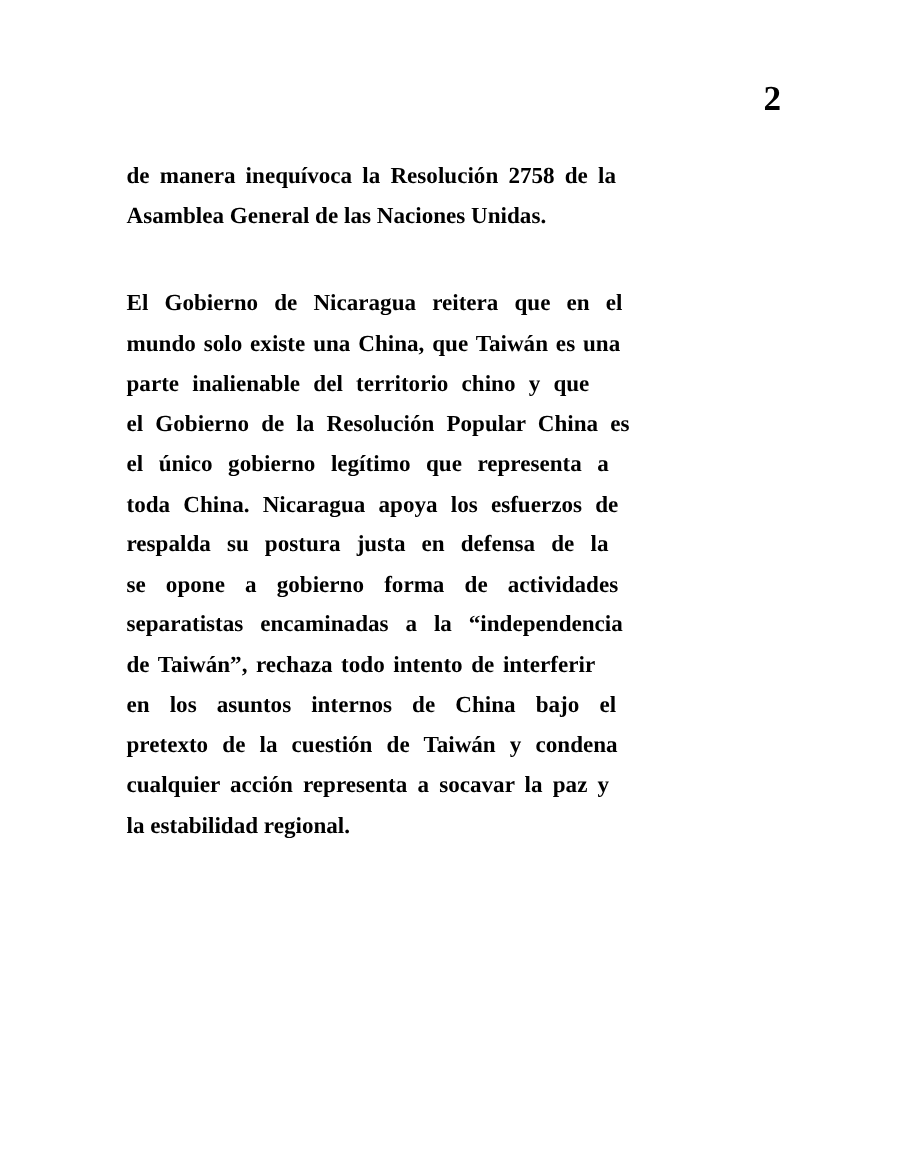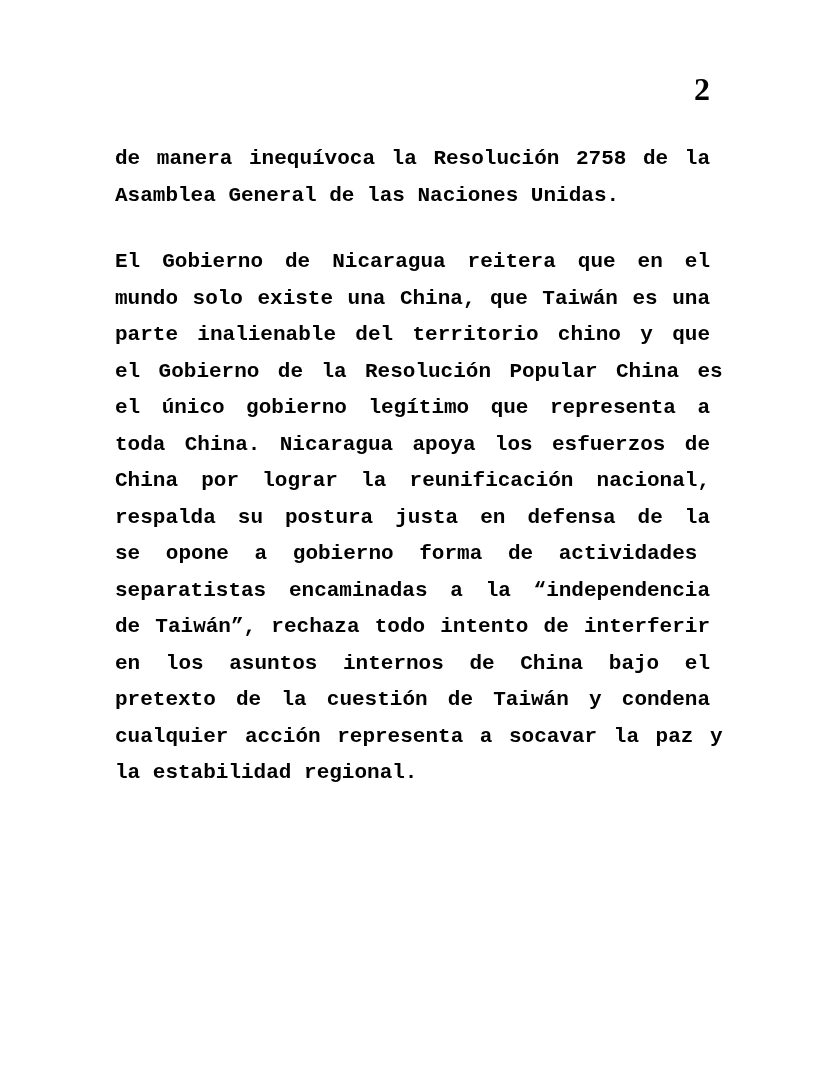--- a/index.html
+++ b/index.html
@@ -34,23 +34,24 @@
     left: 115px;
     top: 141px;
     width: 595px;
     font-family: "Liberation Mono", monospace;
     font-weight: bold;
     font-size: 21px;
     color: #000000;
   }
   .paragraph {
     margin: 0;
+    font-family: Liberation Serif, serif;
   }
   .paragraph + .paragraph {
-    margin-top: 30px;
+    margin-top: 43px;
   }
   .line {
     height: 36.5px;
     line-height: 36.5px;
     white-space: pre;
   }
   .line-text {
     white-space: pre;
   }
 </style>
@@ -64,21 +65,20 @@
         <div class="line"><span class="line-text" style="word-spacing: 3.98661px;">de manera inequívoca la Resolución 2758 de la</span></div>
         <div class="line"><span class="line-text">Asamblea General de las Naciones Unidas.</span></div>
       </div>
       <div class="paragraph">
         <div class="line"><span class="line-text" style="word-spacing: 9.38616px;">El Gobierno de Nicaragua reitera que en el</span></div>
         <div class="line"><span class="line-text" style="word-spacing: 1.91211px;">mundo solo existe una China, que Taiwán es una</span></div>
         <div class="line"><span class="line-text" style="word-spacing: 6.75px;">parte inalienable del territorio chino y que</span></div>
         <div class="line"><span class="line-text" style="word-spacing: 5.78571px;">el Gobierno de la Resolución Popular China es</span></div>
         <div class="line"><span class="line-text" style="word-spacing: 8.85156px;">el único gobierno legítimo que representa a</span></div>
         <div class="line"><span class="line-text" style="word-spacing: 6.75px;">toda China. Nicaragua apoya los esfuerzos de</span></div>
-        <div class="line"><span class="line-text" style="word-spacing: 10.6219px;">China por lograr la reunificación nacional,</span></div>
         <div class="line"><span class="line-text" style="word-spacing: 9.38616px;">respalda su postura justa en defensa de la</span></div>
         <div class="line"><span class="line-text" style="word-spacing: 13.0521px;">se opone a gobierno forma de actividades</span></div>
         <div class="line"><span class="line-text" style="word-spacing: 10.125px;">separatistas encaminadas a la “independencia</span></div>
         <div class="line"><span class="line-text" style="word-spacing: 2.54948px;">de Taiwán”, rechaza todo intento de interferir</span></div>
         <div class="line"><span class="line-text" style="word-spacing: 12.9866px;">en los asuntos internos de China bajo el</span></div>
         <div class="line"><span class="line-text" style="word-spacing: 7.58705px;">pretexto de la cuestión de Taiwán y condena</span></div>
         <div class="line"><span class="line-text" style="word-spacing: 3.98661px;">cualquier acción representa a socavar la paz y</span></div>
         <div class="line"><span class="line-text">la estabilidad regional.</span></div>
       </div>
     </div>

